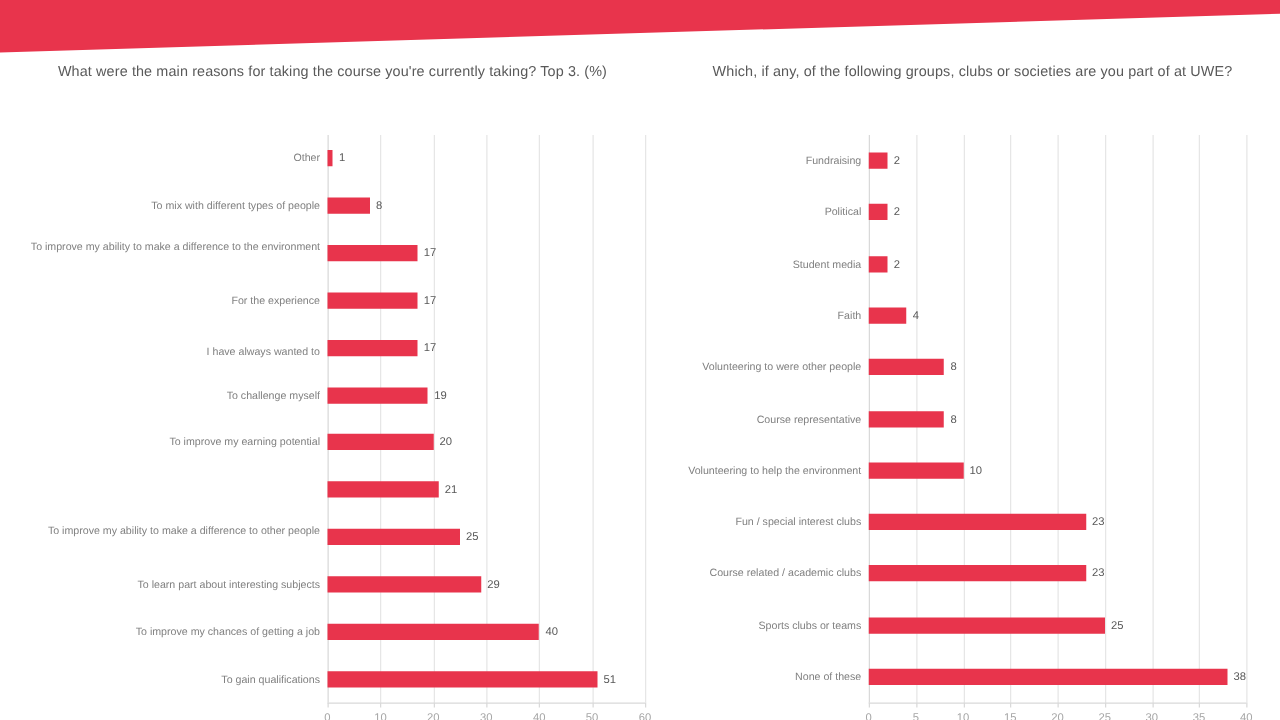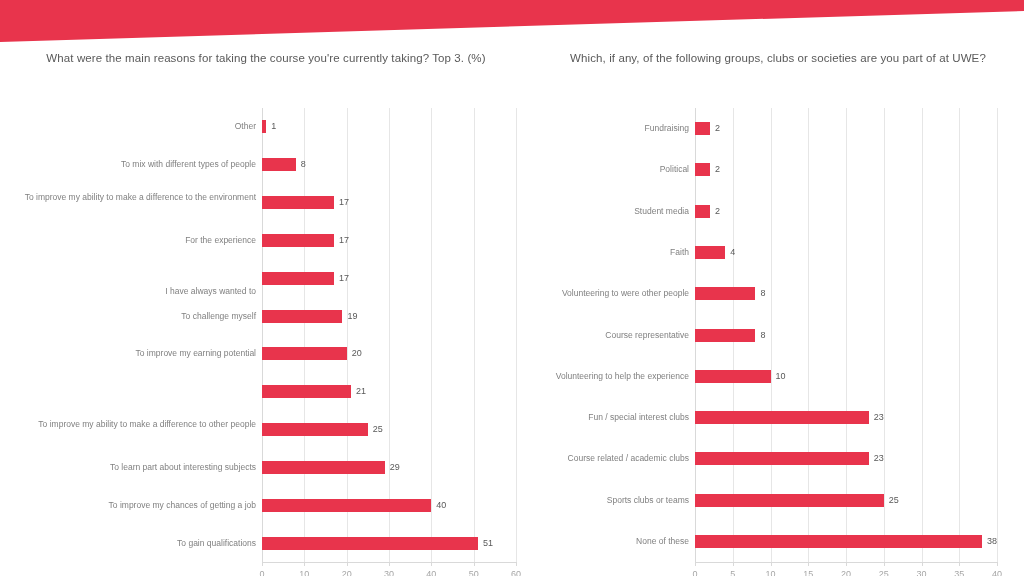--- a/index.html
+++ b/index.html
@@ -144,21 +144,21 @@
         <div class="bar-value" style="left: 38.8667px; top: 50.25px;">8</div>
         <div class="cat-label one-line" style="width: 232px; left: -238px; top: 50.25px;">To mix with different types of people</div>
         <div class="bar" style="left: 0px; width: 71.9667px; top: 88.0833px; background: rgb(232, 52, 76);"></div>
         <div class="bar-value" style="left: 76.9667px; top: 88.0833px;">17</div>
         <div class="cat-label" style="width: 232px; left: -238px; top: 83.5833px;">To improve my ability to make a difference to the environment</div>
         <div class="bar" style="left: 0px; width: 71.9667px; top: 125.917px; background: rgb(232, 52, 76);"></div>
         <div class="bar-value" style="left: 76.9667px; top: 125.917px;">17</div>
         <div class="cat-label one-line" style="width: 232px; left: -238px; top: 125.917px;">For the experience</div>
         <div class="bar" style="left: 0px; width: 71.9667px; top: 163.75px; background: rgb(232, 52, 76);"></div>
         <div class="bar-value" style="left: 76.9667px; top: 163.75px;">17</div>
-        <div class="cat-label one-line" style="width: 232px; left: -238px; top: 177px;">I have always wanted to</div>
+        <div class="cat-label one-line" style="width: 232px; left: -238px; top: 167px;">I have always wanted to</div>
         <div class="bar" style="left: 0px; width: 80.4333px; top: 201.583px; background: rgb(232, 52, 76);"></div>
         <div class="bar-value" style="left: 85.4333px; top: 201.583px;">19</div>
         <div class="cat-label one-line" style="width: 232px; left: -238px; top: 201.583px;">To challenge myself</div>
         <div class="bar" style="left: 0px; width: 84.6667px; top: 239.417px; background: rgb(232, 52, 76);"></div>
         <div class="bar-value" style="left: 89.6667px; top: 239.417px;">20</div>
         <div class="cat-label one-line" style="width: 232px; left: -238px; top: 239.417px;">To improve my earning potential</div>
         <div class="bar" style="left: 0px; width: 88.9px; top: 277.25px; background: rgb(232, 52, 76);"></div>
         <div class="bar-value" style="left: 93.9px; top: 277.25px;">21</div>
         <div class="bar" style="left: 0px; width: 105.833px; top: 315.083px; background: rgb(232, 52, 76);"></div>
         <div class="bar-value" style="left: 110.833px; top: 315.083px;">25</div>
@@ -219,21 +219,21 @@
         <div class="bar-value" style="left: 35.2px; top: 137.955px;">4</div>
         <div class="cat-label one-line" style="width: 152px; left: -158px; top: 137.955px;">Faith</div>
         <div class="bar" style="left: 0px; width: 60.4px; top: 179.227px; background: rgb(232, 52, 76);"></div>
         <div class="bar-value" style="left: 65.4px; top: 179.227px;">8</div>
         <div class="cat-label one-line" style="width: 152px; left: -158px; top: 179.227px;">Volunteering to were other people</div>
         <div class="bar" style="left: 0px; width: 60.4px; top: 220.5px; background: rgb(232, 52, 76);"></div>
         <div class="bar-value" style="left: 65.4px; top: 220.5px;">8</div>
         <div class="cat-label one-line" style="width: 152px; left: -158px; top: 220.5px;">Course representative</div>
         <div class="bar" style="left: 0px; width: 75.5px; top: 261.773px; background: rgb(232, 52, 76);"></div>
         <div class="bar-value" style="left: 80.5px; top: 261.773px;">10</div>
-        <div class="cat-label one-line" style="width: 152px; left: -158px; top: 261.773px;">Volunteering to help the experience</div>
+        <div class="cat-label one-line" style="width: 152px; left: -158px; top: 261.773px;">Volunteering to help the environment</div>
         <div class="bar" style="left: 0px; width: 173.65px; top: 303.045px; background: rgb(232, 52, 76);"></div>
         <div class="bar-value" style="left: 178.65px; top: 303.045px;">23</div>
         <div class="cat-label one-line" style="width: 152px; left: -158px; top: 303.045px;">Fun / special interest clubs</div>
         <div class="bar" style="left: 0px; width: 173.65px; top: 344.318px; background: rgb(232, 52, 76);"></div>
         <div class="bar-value" style="left: 178.65px; top: 344.318px;">23</div>
         <div class="cat-label one-line" style="width: 152px; left: -158px; top: 344.318px;">Course related / academic clubs</div>
         <div class="bar" style="left: 0px; width: 188.75px; top: 385.591px; background: rgb(232, 52, 76);"></div>
         <div class="bar-value" style="left: 193.75px; top: 385.591px;">25</div>
         <div class="cat-label one-line" style="width: 152px; left: -158px; top: 385.591px;">Sports clubs or teams</div>
         <div class="bar" style="left: 0px; width: 286.9px; top: 426.864px; background: rgb(232, 52, 76);"></div>

